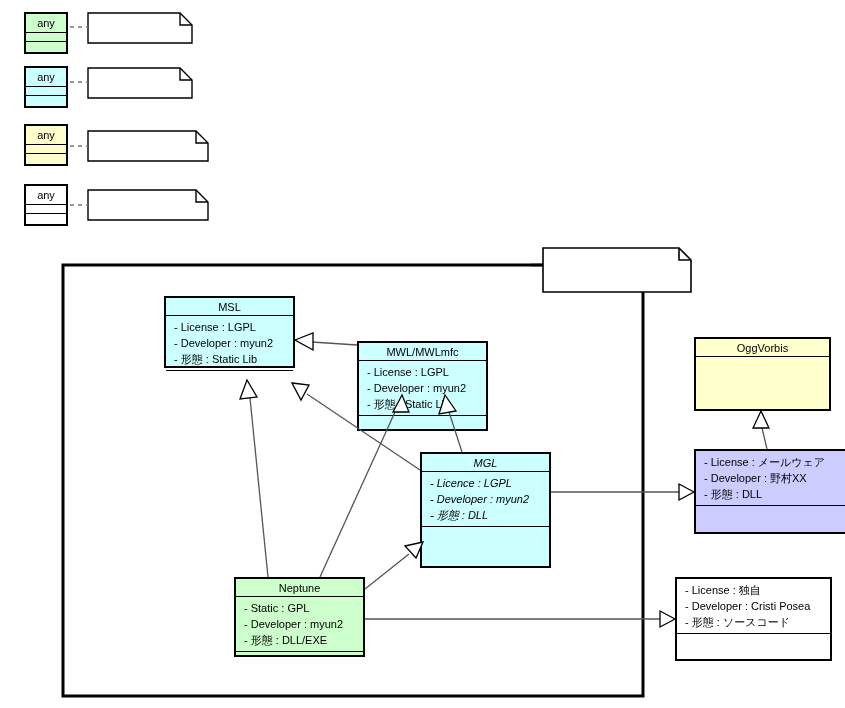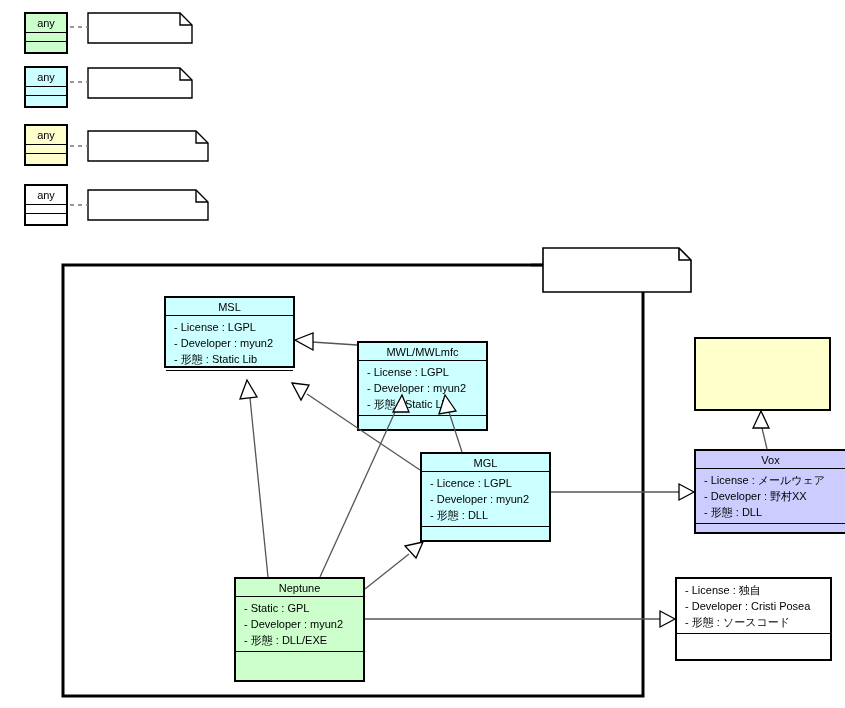--- a/index.html
+++ b/index.html
@@ -111,46 +111,46 @@
   <div class="uml c-cyan" style="left:345px;top:305px;width:131px;height:90px;margin-top:36px;">
     <div class="u-title">MWL/MWLmfc</div>
     <div class="u-attrs">
       <div>- License : LGPL</div>
       <div>- Developer : myun2</div>
       <div>- 形態 : Static Lib</div>
     </div>
     <div class="u-ops"></div>
   </div>
 
-  <div class="uml c-cyan" style="left:408px;top:452px;width:131px;height:90px;">
+  <div class="uml c-cyan" style="left:408px;top:452px;width:131px;height:116px;font-style:italic;">
     <div class="u-title">MGL</div>
     <div class="u-attrs">
       <div>- Licence : LGPL</div>
       <div>- Developer : myun2</div>
       <div>- 形態 : DLL</div>
     </div>
     <div class="u-ops"></div>
   </div>
 
-  <div class="uml c-green" style="left:222px;top:577px;width:131px;height:105px;">
+  <div class="uml c-green" style="left:222px;top:577px;width:131px;height:80px;">
     <div class="u-title">Neptune</div>
     <div class="u-attrs">
       <div>- Static : GPL</div>
       <div>- Developer : myun2</div>
       <div>- 形態 : DLL/EXE</div>
     </div>
     <div class="u-ops"></div>
   </div>
 
   <div class="uml c-yellow" style="left:682px;top:337px;width:137px;height:74px;">
+    <div class="u-title">OggVorbis</div>
     <div class="u-ops"></div>
   </div>
 
   <div class="uml c-purple" style="left:682px;top:449px;width:153px;height:85px;">
-    <div class="u-title">Vox</div>
     <div class="u-attrs">
       <div>- License : メールウェア</div>
       <div>- Developer : 野村XX</div>
       <div>- 形態 : DLL</div>
     </div>
     <div class="u-ops"></div>
   </div>
 
   <div class="uml c-white" style="left:663px;top:577px;width:157px;height:84px;">
     <div class="u-attrs">

